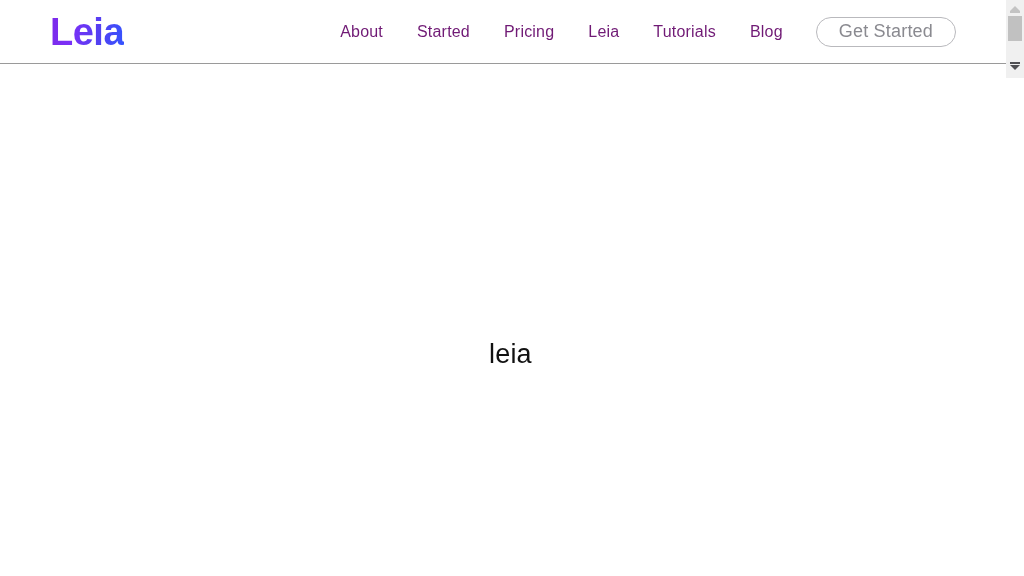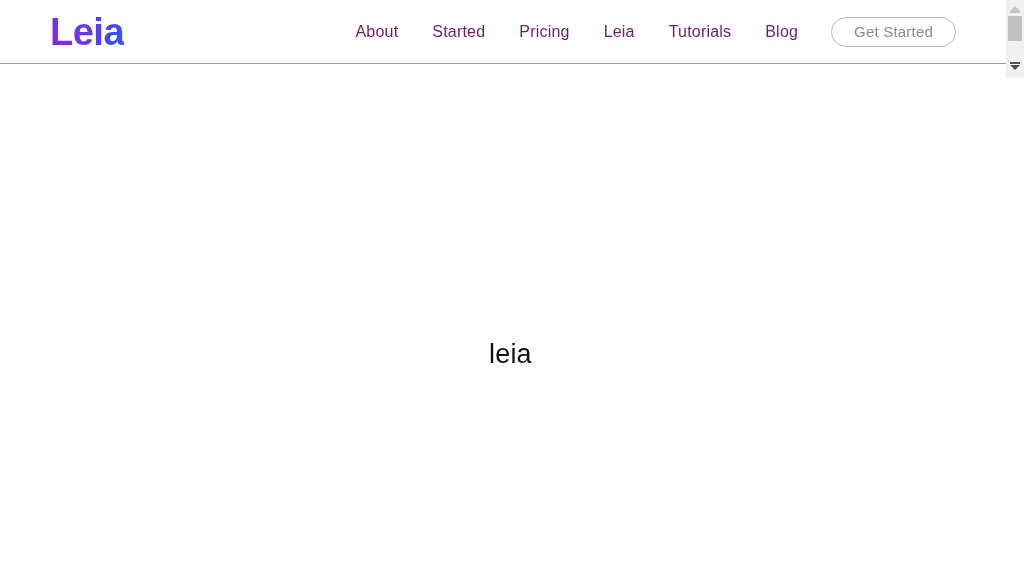--- a/index.html
+++ b/index.html
@@ -82,21 +82,21 @@
   #get-started-button {
     margin-left: 16px;
     display: flex;
     align-items: center;
     justify-content: center;
     height: 30px;
     padding: 0 22px;
     border: 1px solid #b9b9bd;
     border-radius: 16px;
     background: #ffffff;
-    font-size: 15px;
+    font-size: 18px;
     color: #8a8a90;
     letter-spacing: 0.2px;
     white-space: nowrap;
     font-family: "Liberation Sans", sans-serif;
     cursor: pointer;
   }
 
   
   #main-content {
     position: absolute;

